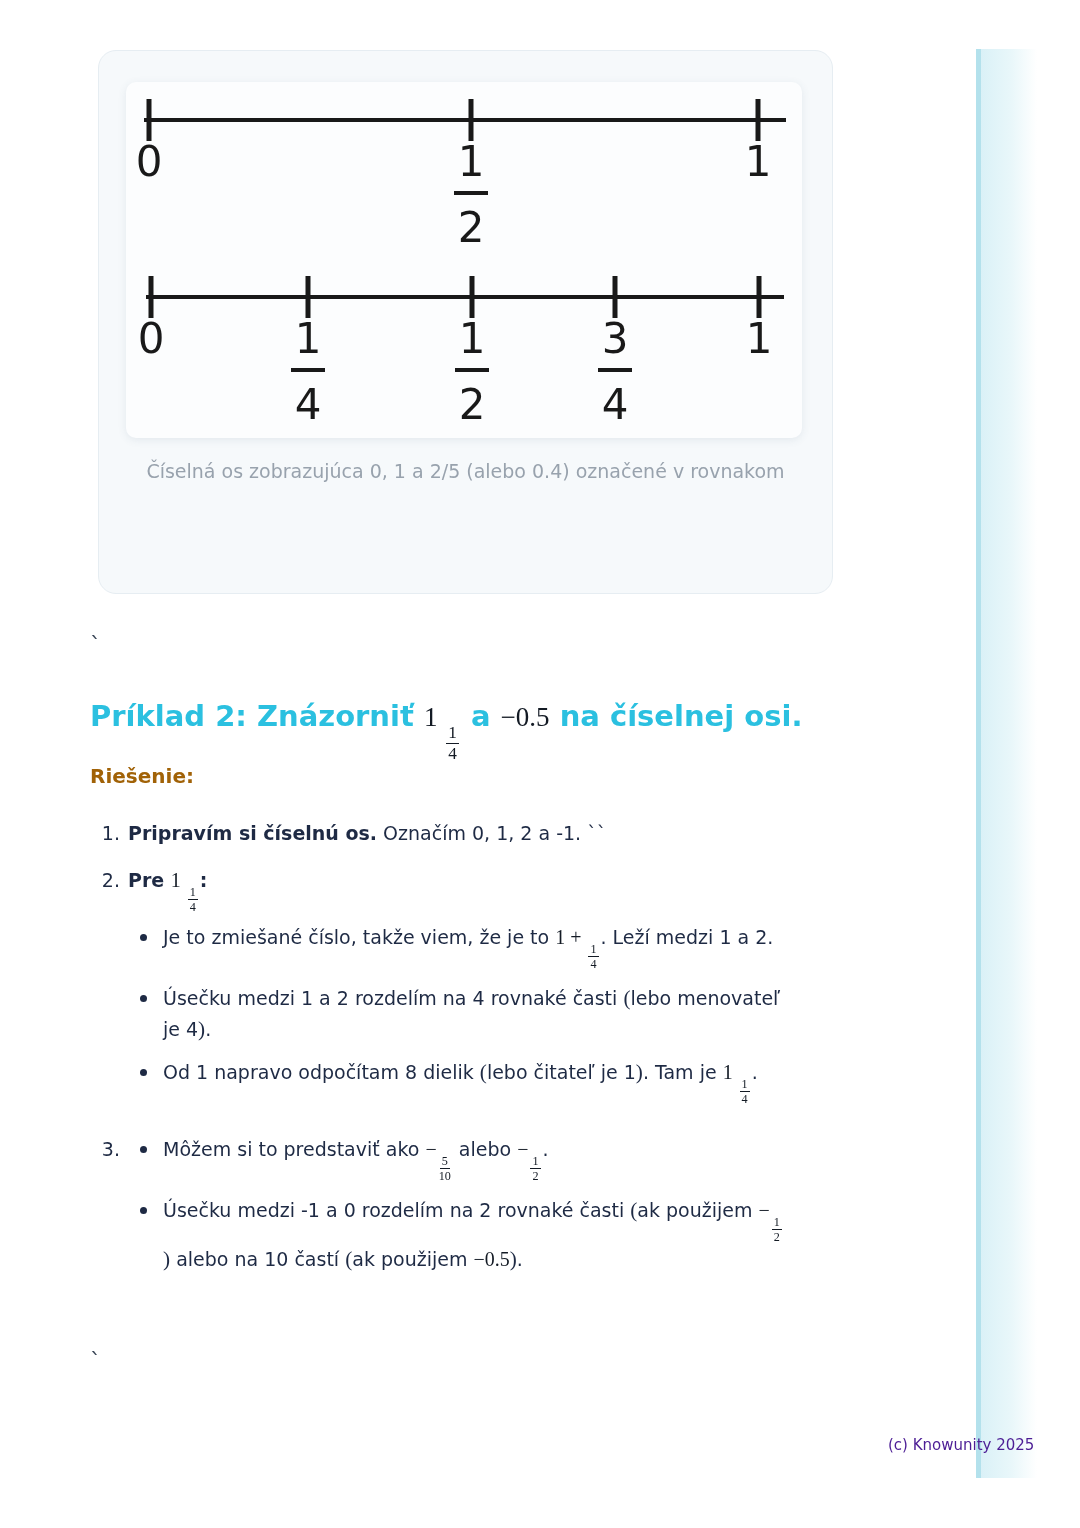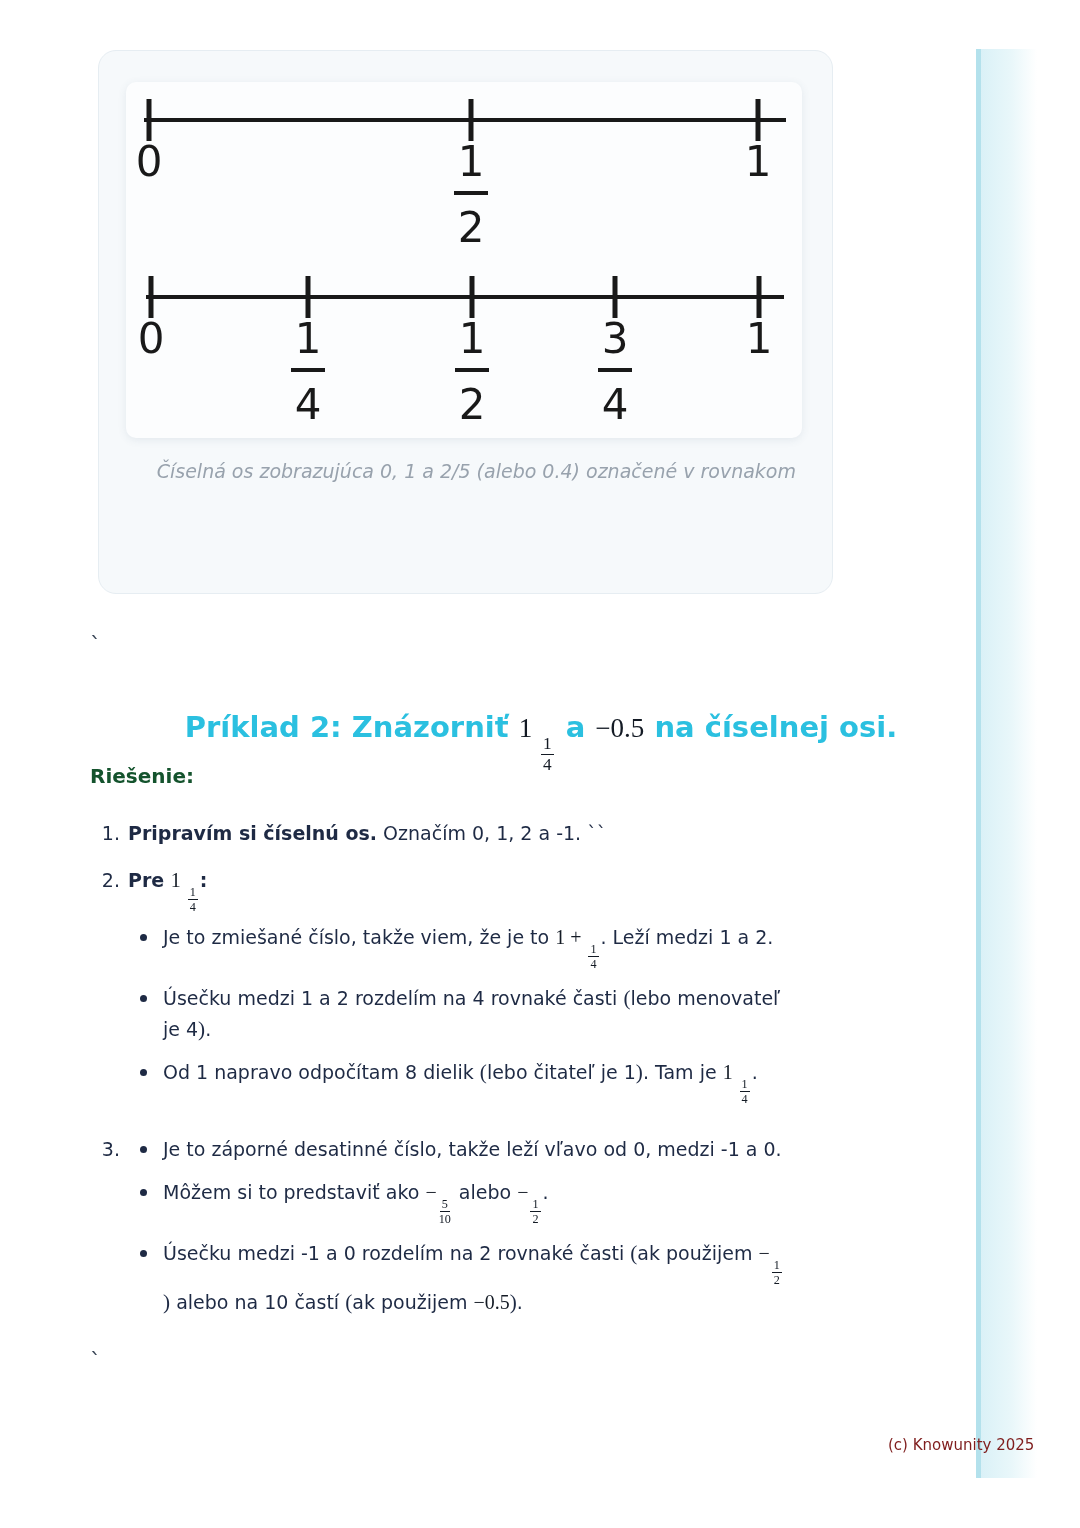--- a/index.html
+++ b/index.html
@@ -18,52 +18,52 @@
     position:absolute;left:98px;top:50px;width:733px;height:542px;
     background:#f6f9fb;border:1.5px solid #e6edf2;border-radius:18px;z-index:2;
   }
   .figure-image{
     position:absolute;left:27px;top:31px;width:676px;height:356px;
     background:#fcfdfe;border-radius:10px;box-shadow:0 2px 8px rgba(60,90,120,0.10);
   }
   .figure-image svg{display:block;width:676px;height:356px;}
   .figure-image text{font-family:"DejaVu Sans","Liberation Sans",sans-serif;font-size:42px;fill:#191919;}
   .figure-caption{
-    position:absolute;left:36px;right:36px;top:404px;text-align:right;
-    font-style:italic;font-size:19px;line-height:32px;color:#98a2ad;
+    position:absolute;left:36px;right:36px;top:404px;text-align:center;
+    font-size:19px;line-height:32px;color:#98a2ad;
   }
   .stray-mark{position:absolute;font-size:22px;color:#3a4657;z-index:2;}
   
   .example-heading{
     position:absolute;left:90px;top:690px;width:880px;
     font-size:29px;font-weight:700;color:#2bc0e0;line-height:52px;z-index:2;
   }
   .hm{color:#131a24;font-family:"Liberation Serif","DejaVu Serif",serif;font-weight:400;}
   .example-heading .hm{font-size:27px;}
   
-  .solution-label{position:absolute;left:90px;top:764px;font-size:20px;font-weight:700;color:#14532d;z-index:2;}
+  .solution-label{position:absolute;left:90px;top:764px;font-size:20px;font-weight:700;color:#a16207;z-index:2;}
   .steps{position:absolute;left:90px;top:818px;width:700px;font-size:19px;line-height:31px;z-index:2;}
   .step{display:flex;margin-bottom:16px;}
   .step-num{width:30px;flex:0 0 30px;text-align:right;margin-right:8px;color:#1e2a44;}
   .step-body{width:660px;}
   .step-title{margin-bottom:8px;}
   .bullet{position:relative;padding-left:35px;margin-bottom:12px;}
   .bullet .dot{position:absolute;left:12px;top:12px;width:7px;height:7px;border-radius:50%;background:#1e2a44;}
   .b{font-weight:700;margin-top:40px;}
   .m{font-family:"Liberation Serif","DejaVu Serif",serif;font-size:1.05em;color:#131a24;}
   .p{font-family:"Liberation Serif","DejaVu Serif",serif;font-size:1.12em;color:#1e2a44;}
   .frac{
     display:inline-flex;flex-direction:column;align-items:center;
     font-family:"Liberation Serif","DejaVu Serif",serif;font-weight:400;
     line-height:1.05;vertical-align:-0.45em;margin:0 2px;color:#131a24;
   }
   .frac .fnum{font-size:0.64em;border-bottom:1.4px solid currentColor;padding:0 2px 1px;}
   .frac .fden{font-size:0.64em;padding-top:1px;}
   
-  .footer{position:absolute;left:888px;top:1436px;font-size:15px;color:#7f1d1d;z-index:3;}
+  .footer{position:absolute;left:888px;top:1436px;font-size:15px;color:#4c1d95;z-index:3;}
 </style>
 </head>
 <body>
 
 <div class="page">
 
   <div class="side-bar"></div>
 
   <div class="figure-card">
     <div class="figure-image">
@@ -96,21 +96,21 @@
           <text x="633" y="271" text-anchor="middle">1</text>
         </svg>
     </div>
     <div class="figure-caption">
       <div>Číselná os zobrazujúca 0, 1 a 2/5 (alebo 0.4) označené v rovnakom</div>
     </div>
   </div>
 
   <div class="stray-mark" style="left:90px;top:632px;">`</div>
 
-  <h1 class="example-heading" style="margin:11px;text-align:center;"><span>Príklad 2: Znázorniť </span><span class="hm">1 </span><span class="frac hm">
+  <h1 class="example-heading" style="margin:0;"><span>Príklad 2: Znázorniť </span><span class="hm">1 </span><span class="frac hm">
         <span class="fnum">1</span>
         <span class="fden">4</span>
       </span><span> a </span><span class="hm">−0.5</span><span> na číselnej osi.</span></h1>
 
   <div class="solution-label">Riešenie:</div>
 
   <div class="steps">
 
     <div class="step">
       <div class="step-num">1.</div>
@@ -143,24 +143,20 @@
               </span><span>.</span></span>
         </div>
       </div>
     </div>
 
     <div class="step">
       <div class="step-num">3.</div>
       <div class="step-body">
         <div class="bullet">
           <span class="dot"></span>
-          <span><span>Je to záporné desatinné číslo, takže leží vľavo od 0, medzi -1 a 0.</span></span>
-        </div>
-        <div class="bullet">
-          <span class="dot"></span>
           <span><span>Môžem si to predstaviť ako </span><span class="m">−</span><span class="frac">
                 <span class="fnum">5</span>
                 <span class="fden">10</span>
               </span><span> alebo </span><span class="m">−</span><span class="frac">
                 <span class="fnum">1</span>
                 <span class="fden">2</span>
               </span><span>.</span></span>
         </div>
         <div class="bullet">
           <span class="dot"></span>

